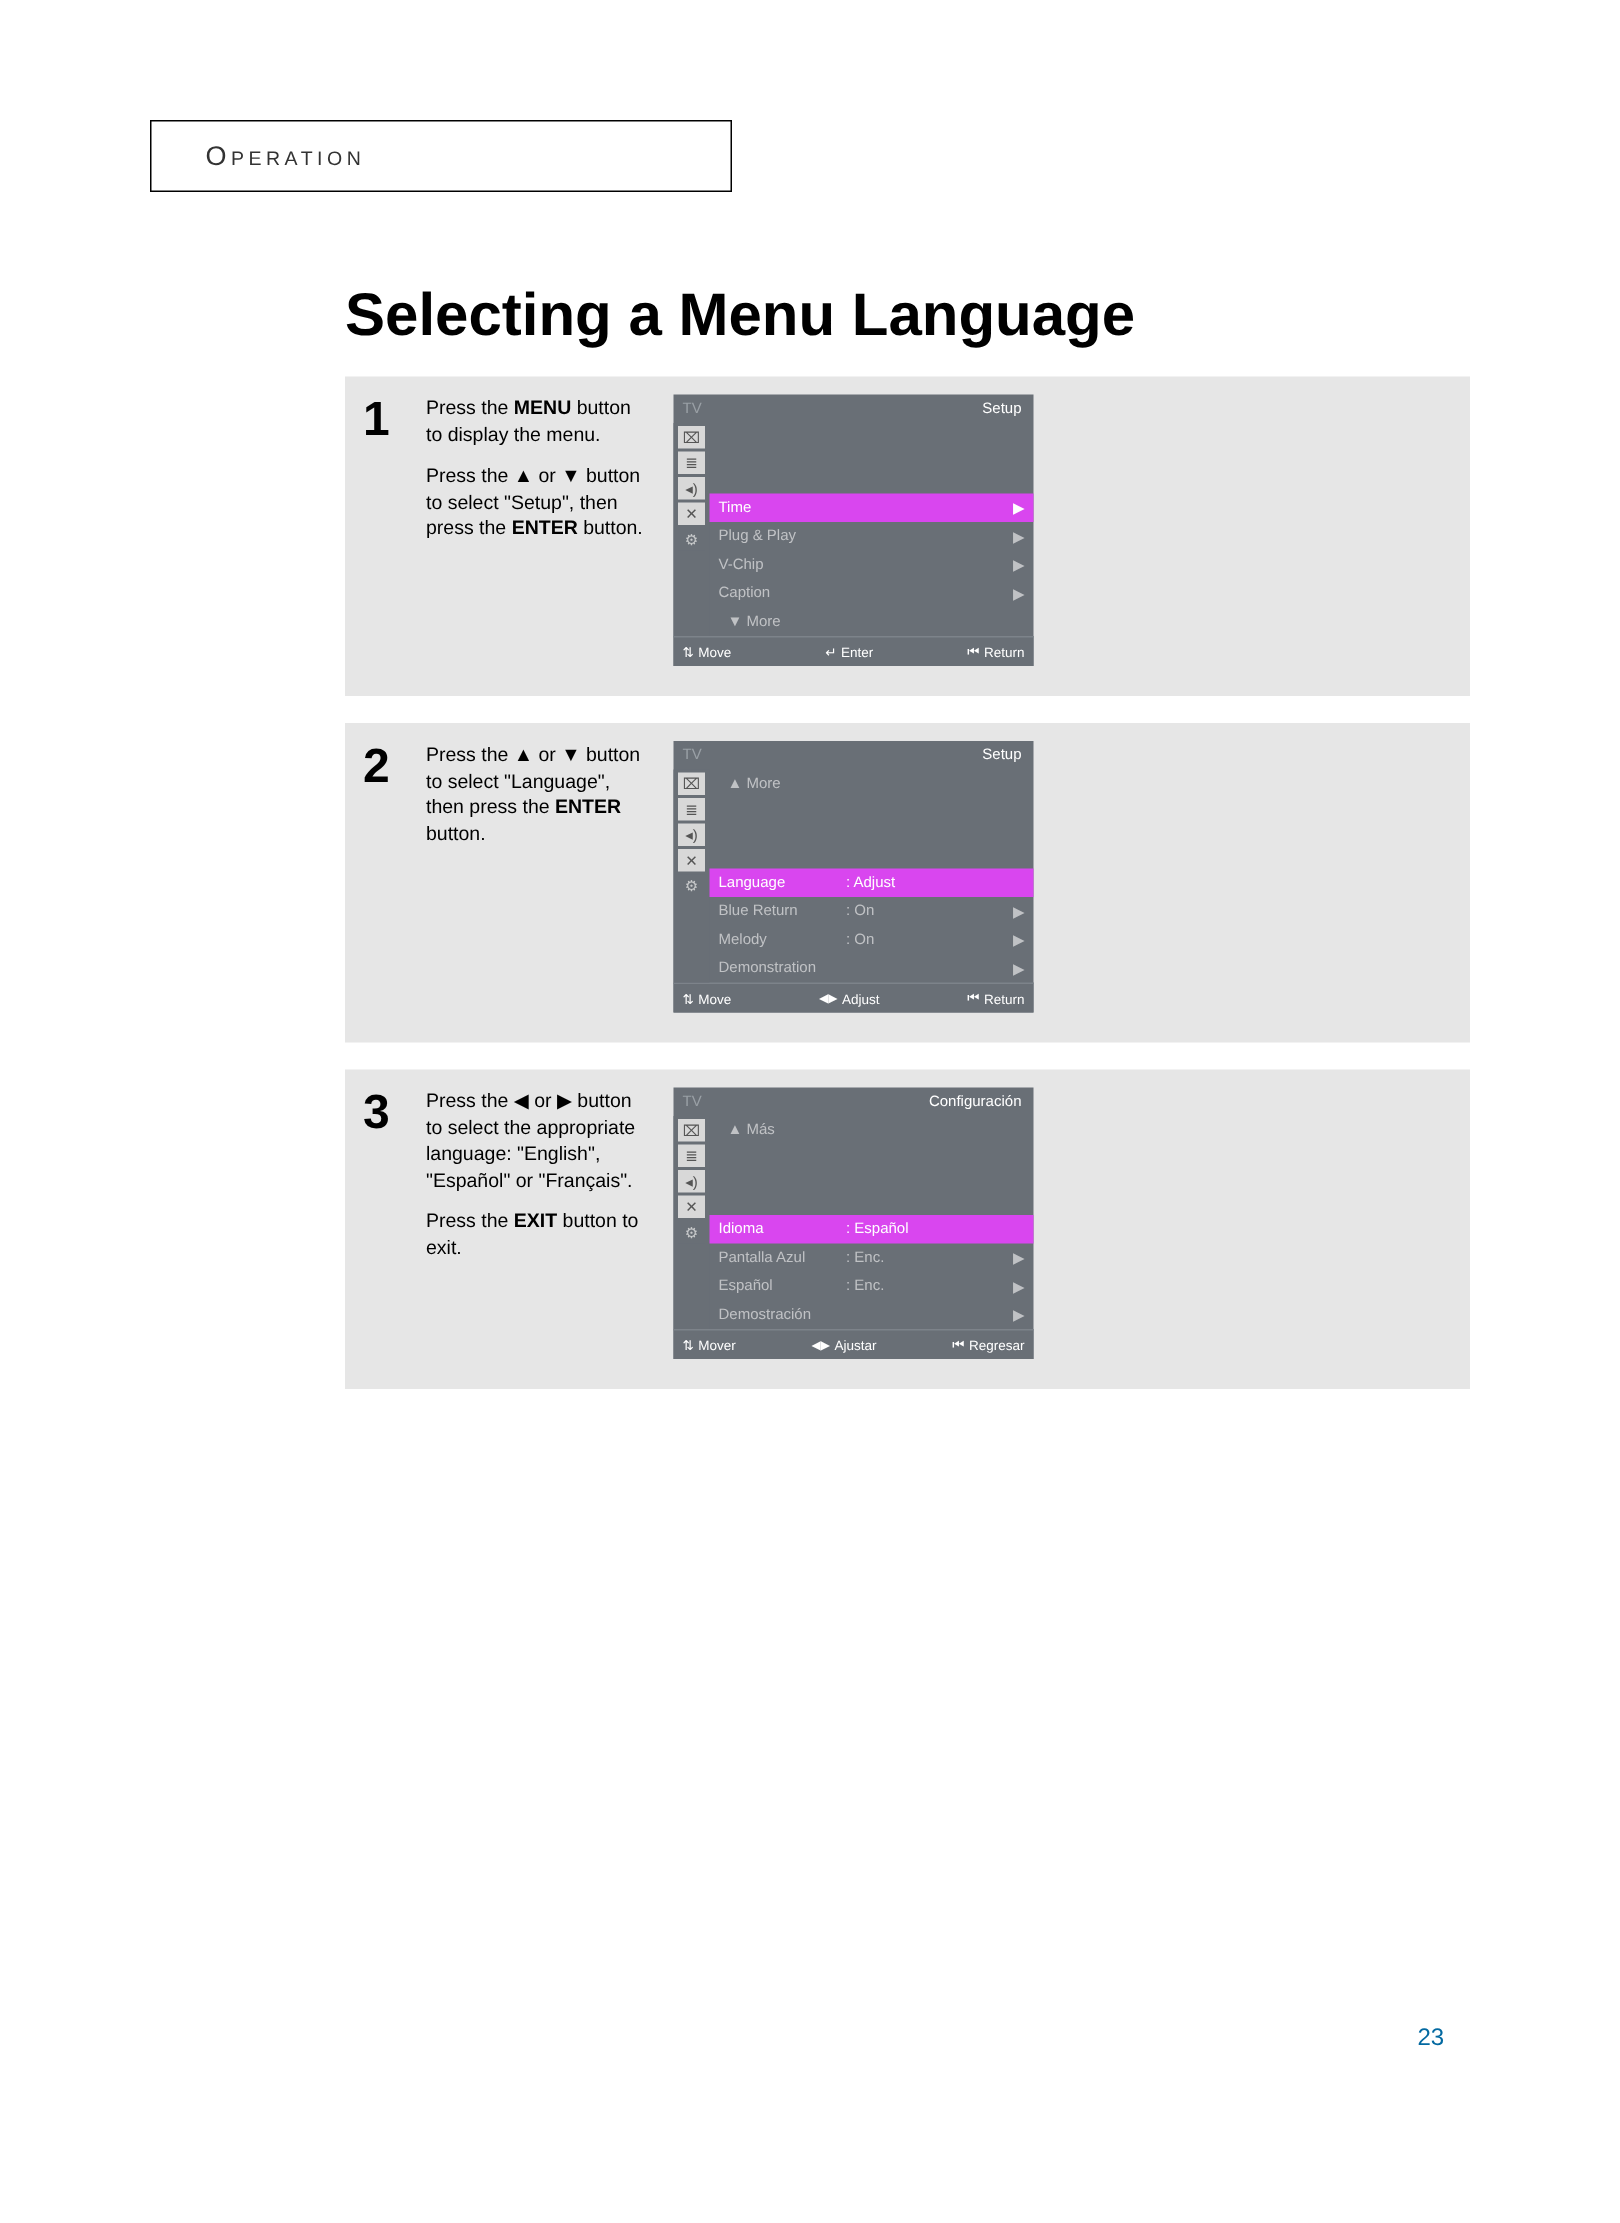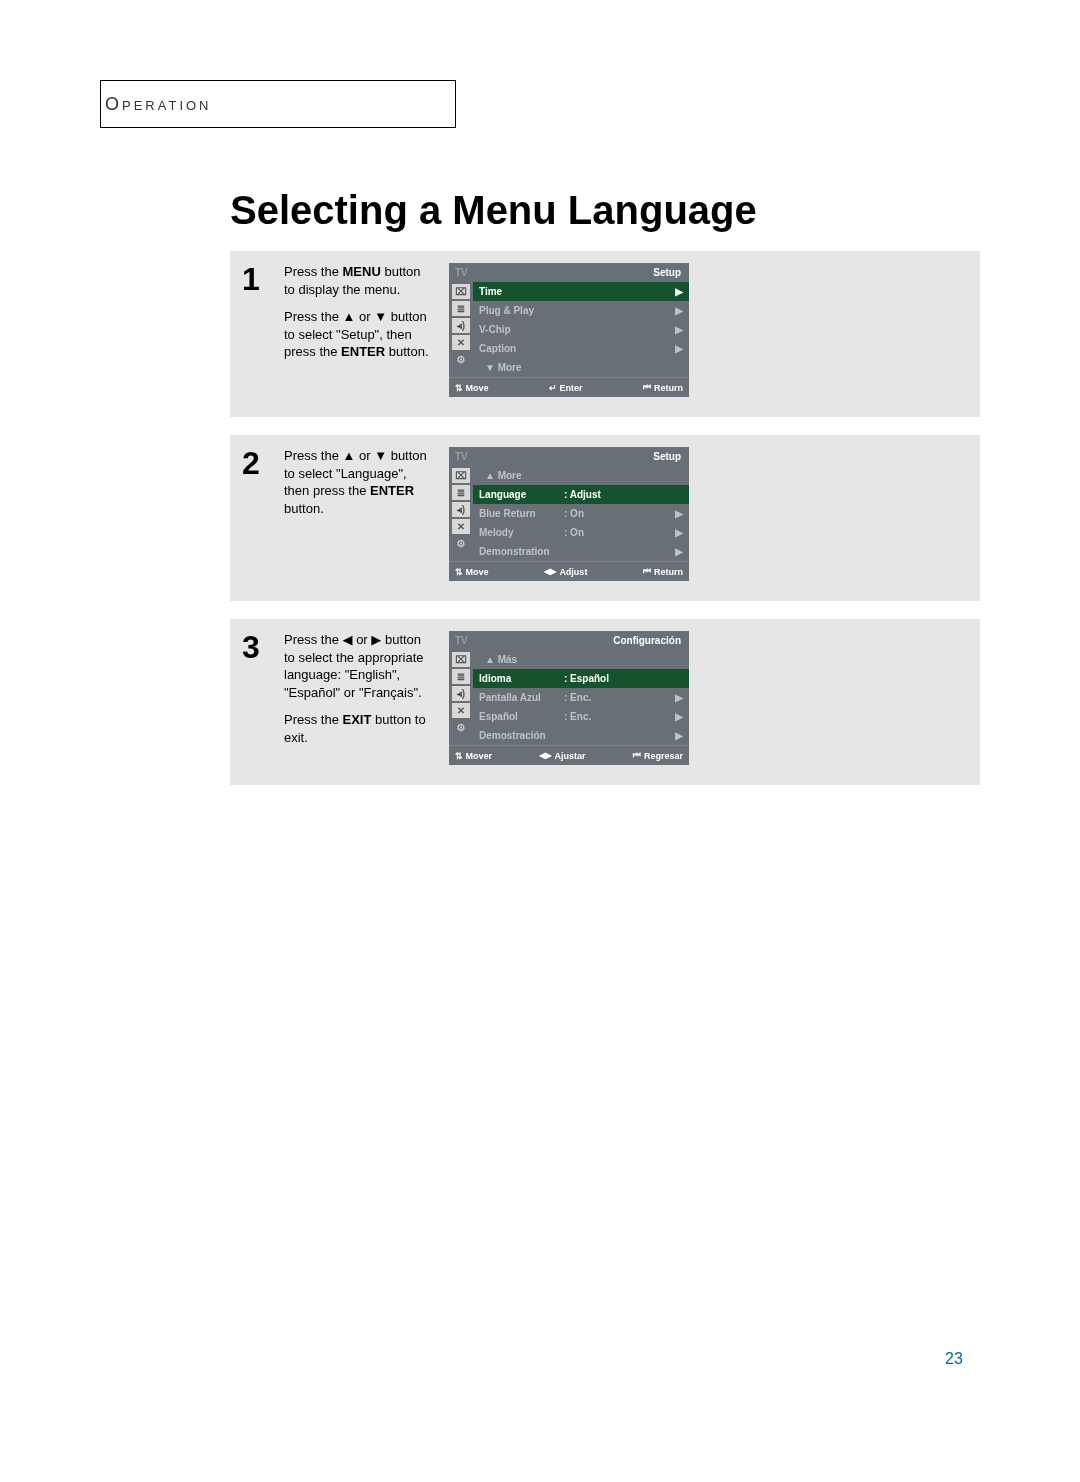--- a/index.html
+++ b/index.html
@@ -17,21 +17,21 @@
     left: 100px;
     top: 80px;
     width: 880px;
   }
   .op-box {
     border: 1px solid #000;
     width: 350px;
     height: 46px;
     display: flex;
     align-items: center;
-    padding-left: 4px;
+    padding-left: 36px;
     letter-spacing: 3px;
     font-variant: small-caps;
     font-size: 18px;
     color: #333;
   }
   .title {
     margin-top: 60px;
     font-size: 40px;
     font-weight: bold;
     margin-left: 130px;
@@ -55,21 +55,21 @@
     font-size: 13px;
     line-height: 1.35;
     margin-left: 12px;
   }
   .block .instructions p { margin: 0 0 10px 0; }
   .osd {
     width: 240px;
     background: #696f76;
     color: #c8cacb;
     font-size: 10px;
-    font-weight: bold;
+    font-weight: normal;
     margin-left: 20px;
   }
   .osd-header {
     display: flex;
     justify-content: space-between;
     padding: 4px 8px 4px 6px;
     font-size: 10px;
     color: #fff;
   }
   .osd-header .tv { color: #9aa0a6; }
@@ -102,22 +102,23 @@
   .row {
     display: flex;
     align-items: center;
     padding: 2px 6px;
     height: 15px;
     font-size: 10px;
     color: #c0c2c5;
     position: relative;
   }
   .row.sel {
-    background: #14532d;
+    background: #d946ef;
     color: #fff;
+    margin-top: 47px;
   }
   .row .lbl { flex: 0 0 85px; }
   .row .val { flex: 1; }
   .row .ar {
     width: 10px;
     text-align: right;
     color: #c0c2c5;
   }
   .row.sel .ar { color: #fff; }
   .osd-footer {

